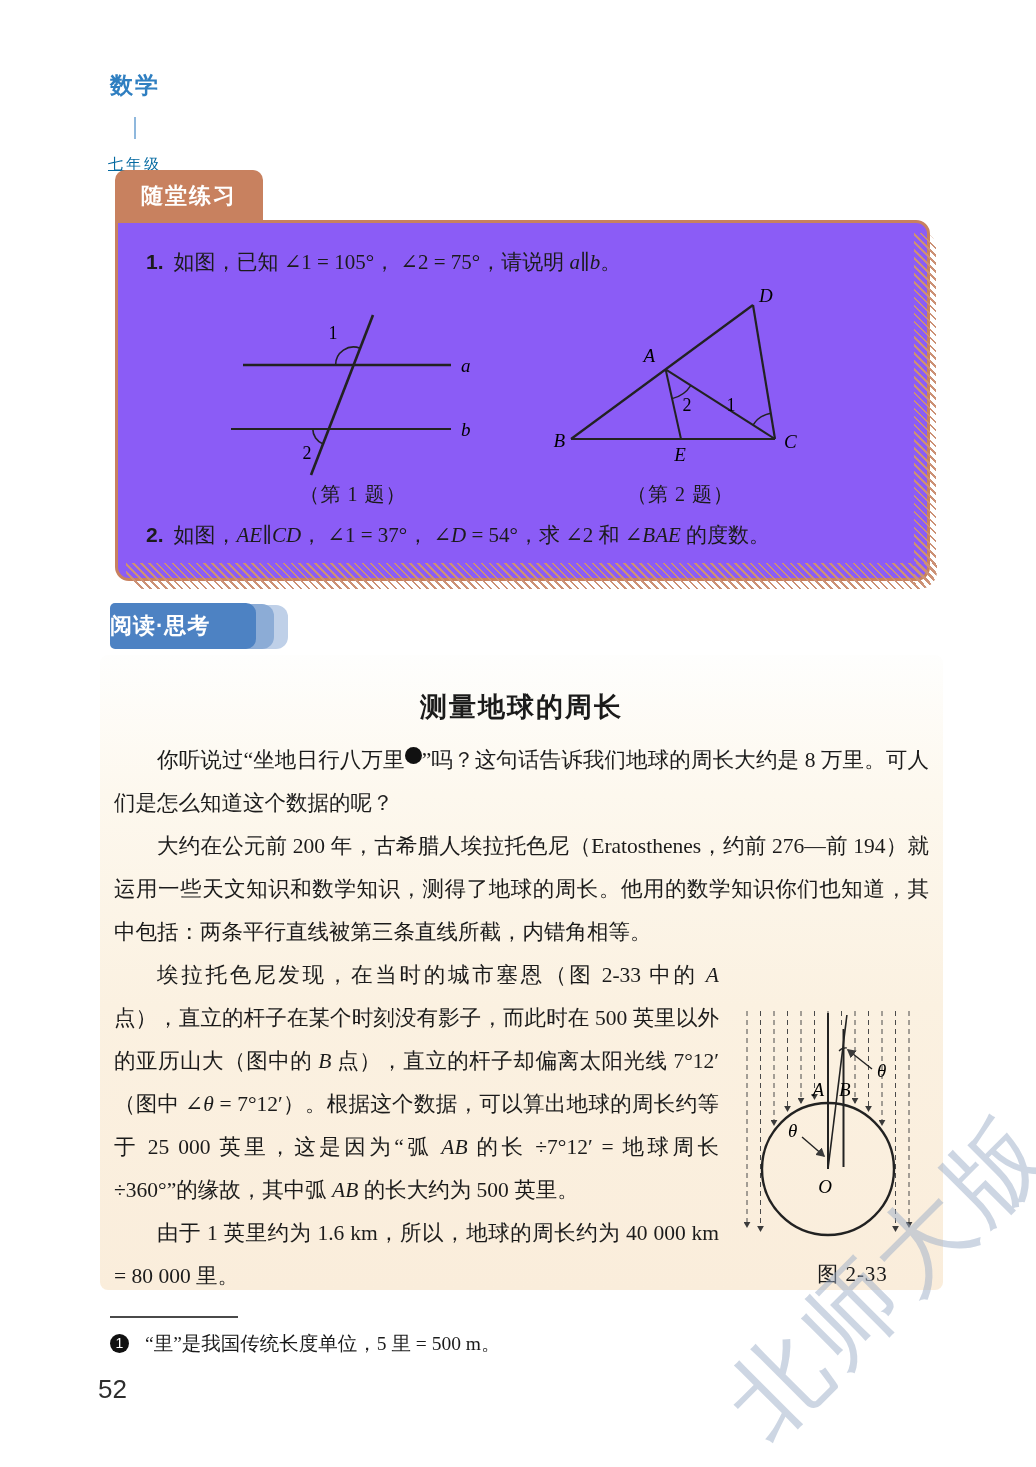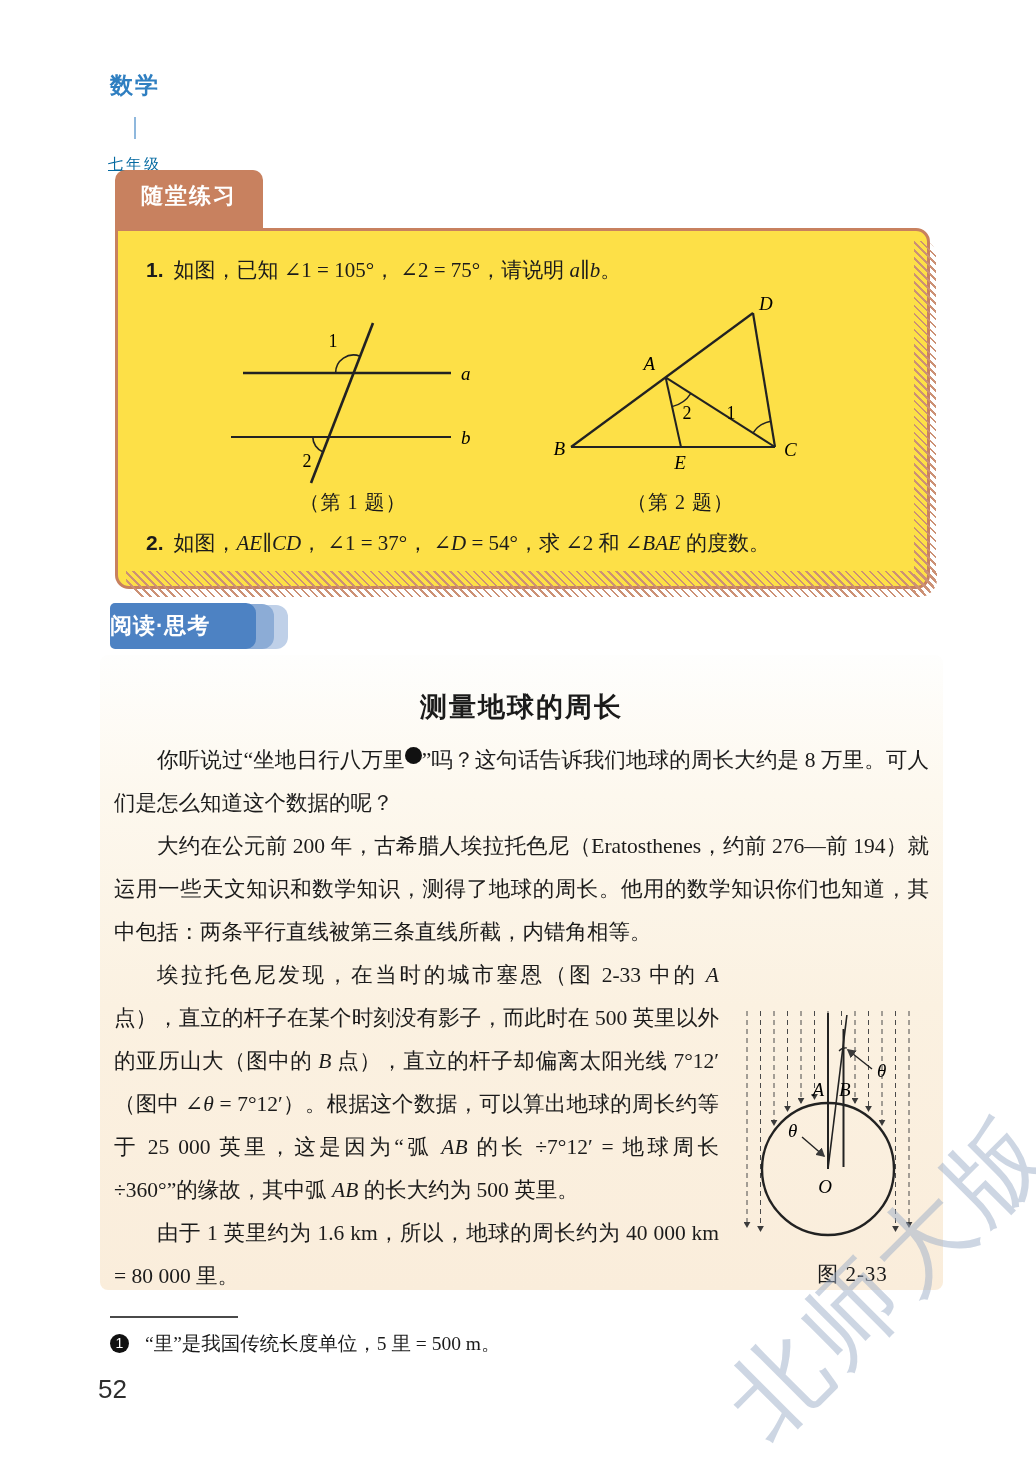--- a/index.html
+++ b/index.html
@@ -16,24 +16,24 @@
   .header .subject{color:#2f7fc1;font-weight:bold;font-size:23px;letter-spacing:2px;}
   .header .sep{width:0;height:22px;border-left:2px solid #8fb8dd;}
   .header .grade{color:#0369a1;font-size:15px;letter-spacing:3px;text-decoration:underline;}
 
   
   .practice{position:absolute;left:115px;top:170px;width:815px;}
   .practice-tab{
     position:relative;z-index:3;display:inline-block;min-width:116px;text-align:center;
     background:#c8815f;color:#fff;font-family:"Liberation Sans","DejaVu Sans",sans-serif;
     font-weight:bold;font-size:22px;letter-spacing:2px;
-    padding:12px 16px 20px 16px;border-radius:10px 10px 0 0;height:28px;line-height:28px;
+    padding:12px 16px 12px 16px;border-radius:10px 10px 0 0;height:28px;line-height:28px;
   }
   .practice-box{
-    position:relative;z-index:2;margin-top:-2px;background:#fde047;
+    position:relative;z-index:2;margin-top:-2px;background:#8b5cf6;
     border:3px solid #c8815f;border-radius:0 14px 14px 14px;
     padding:22px 42px 26px 28px;min-height:260px;box-sizing:border-box;
   }
   
   .practice-box::after{
     content:"";position:absolute;z-index:-1;left:8px;right:-10px;bottom:-11px;height:26px;
     border-radius:0 0 18px 18px;
     background:repeating-linear-gradient(45deg,#cc9175 0 1.8px,rgba(0,0,0,0) 1.8px 5.6px);
   }
   .practice-box::before{

